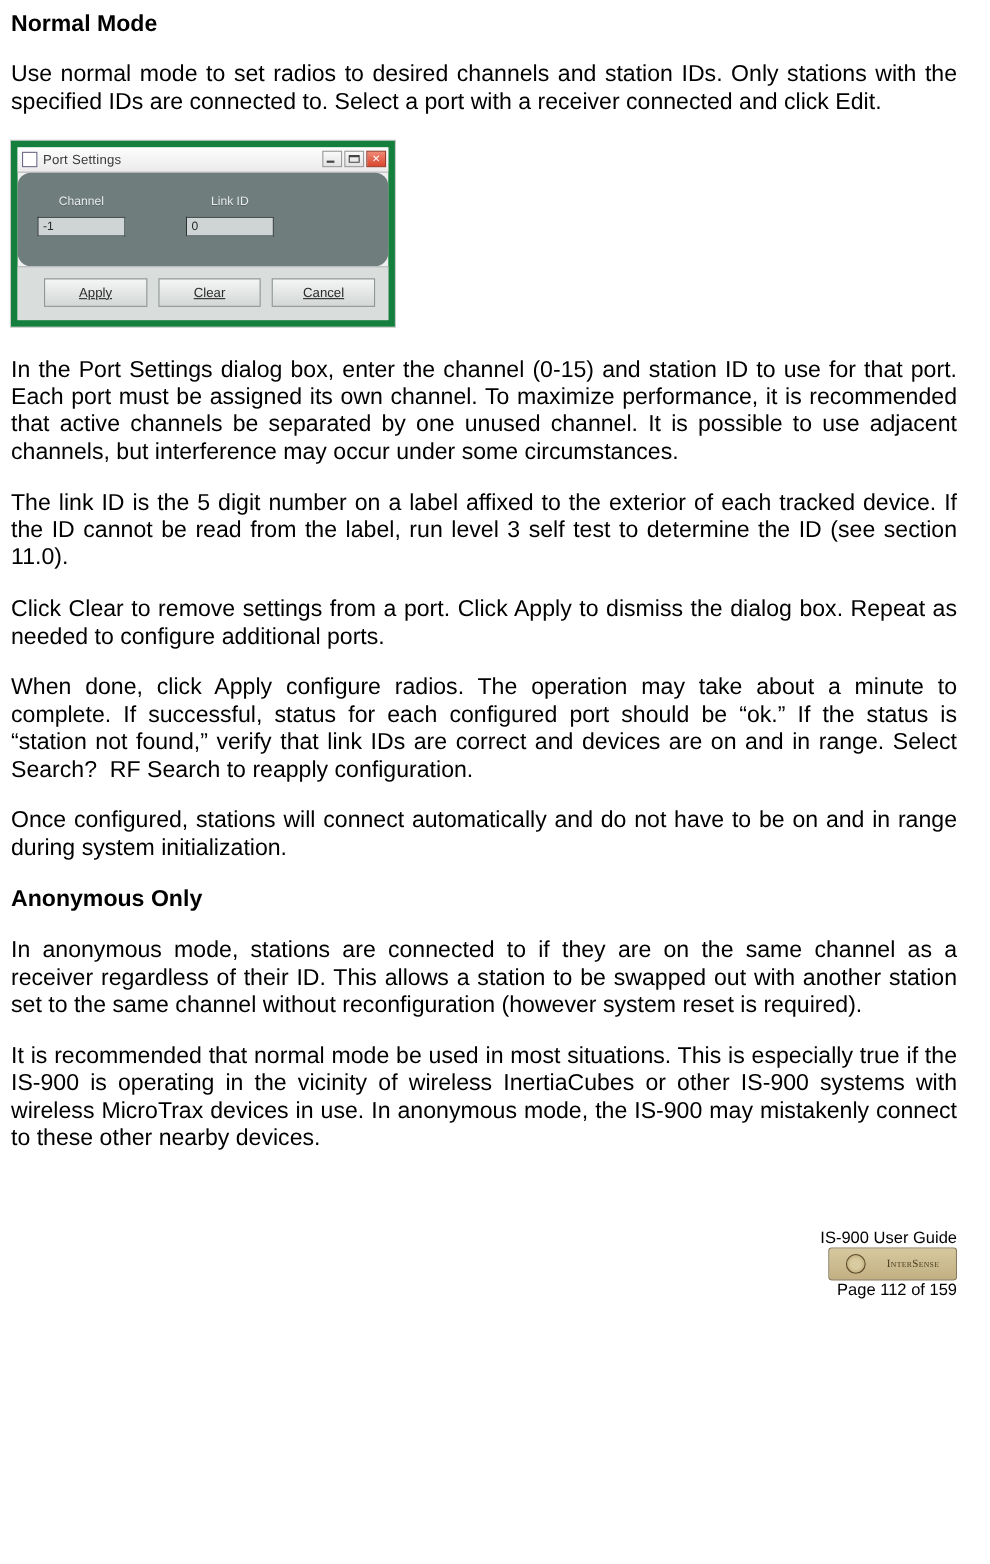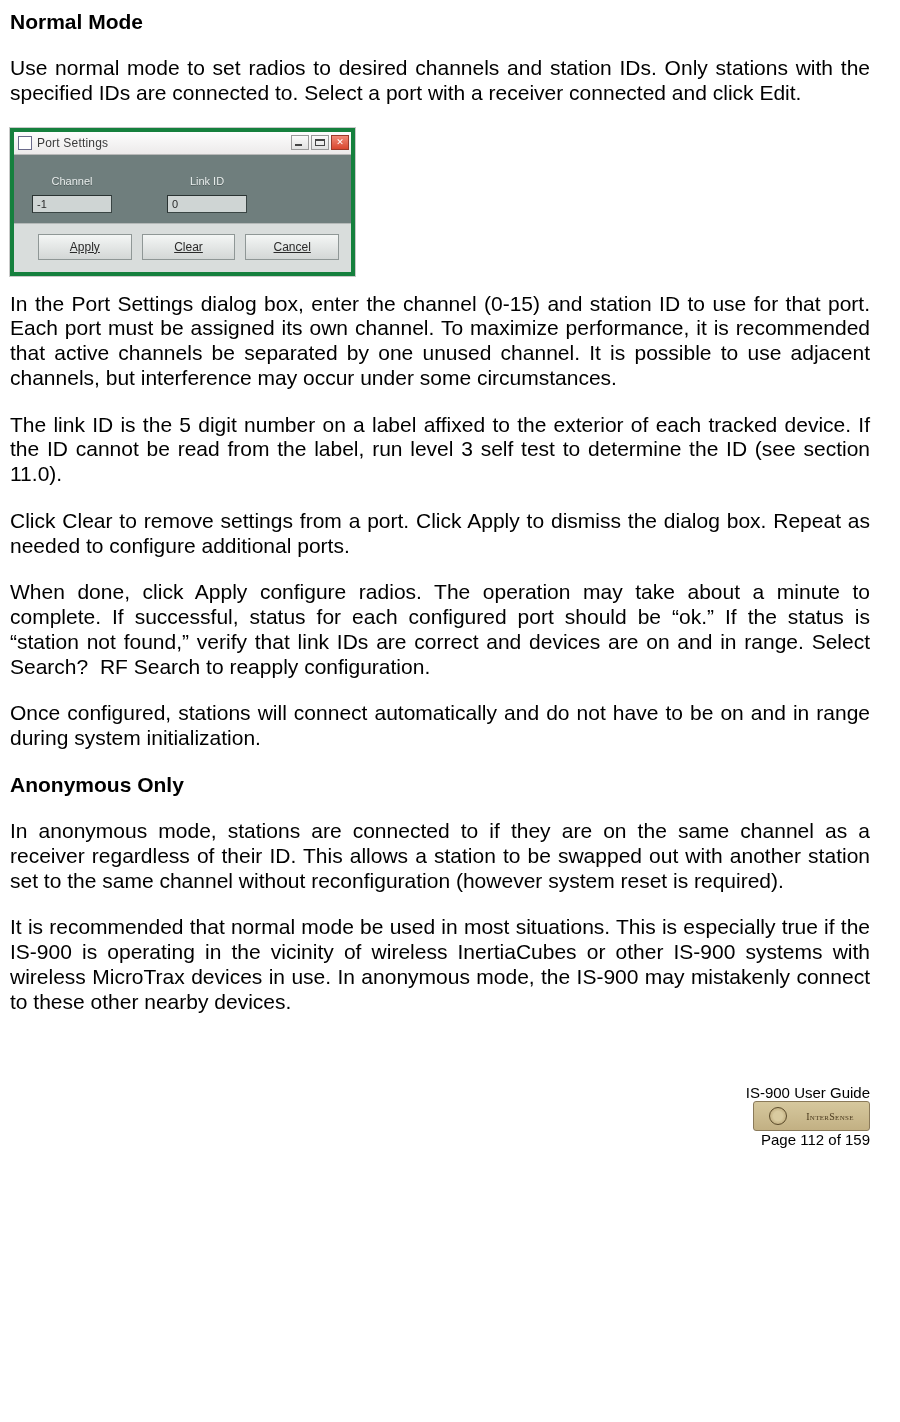--- a/index.html
+++ b/index.html
@@ -17,23 +17,23 @@
     margin-bottom: 22px;
   }
   .para {
     text-align: justify;
     margin-bottom: 22px;
     line-height: 1.18;
   }
   
   .dialog {
     width: 337px;
-    border: 4px solid #15803d;
+    border: 6px solid #15803d;
     background: #efefef;
-    margin-bottom: 16px;
+    margin-bottom: 28px;
     box-shadow: 0 0 0 1px #c9c9c9;
   }
   .titlebar {
     background: linear-gradient(#fdfdfd, #eceaea);
     display: flex;
     align-items: center;
     height: 22px;
     padding: 0 2px 0 4px;
     border-bottom: 1px solid #b8b8b8;
   }
@@ -97,23 +97,24 @@
     background: linear-gradient(#8a9796, #5f6f6e);
     padding: 3px 6px;
     font-family: Tahoma, Arial, sans-serif;
     font-size: 12px;
     color: #e8edec;
     border-bottom: 1px solid #4a5352;
     text-shadow: 0 1px 0 rgba(0,0,0,0.25);
   }
   .dialog-body {
     background: #6f7e7d;
-    padding: 20px 18px 10px 18px;
+    padding: 20px 18px 27px 18px;
     display: flex;
     gap: 55px;
+    border-radius: 12px;
   }
   .field-col {
     display: flex;
     flex-direction: column;
     align-items: center;
   }
   .field-label {
     font-family: Tahoma, Arial, sans-serif;
     font-size: 11px;
     color: #e7eceb;

